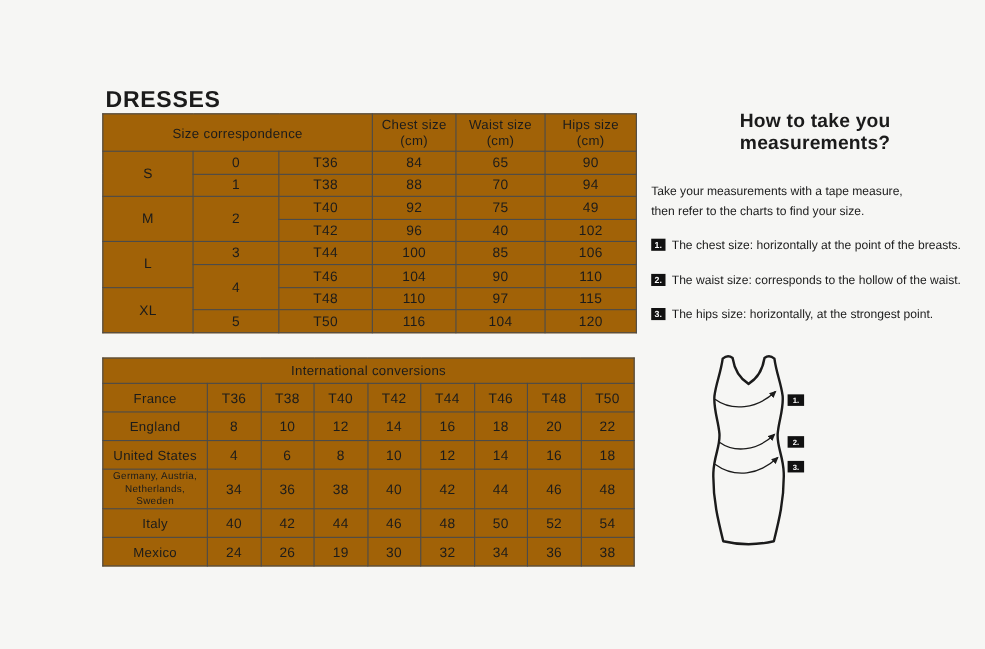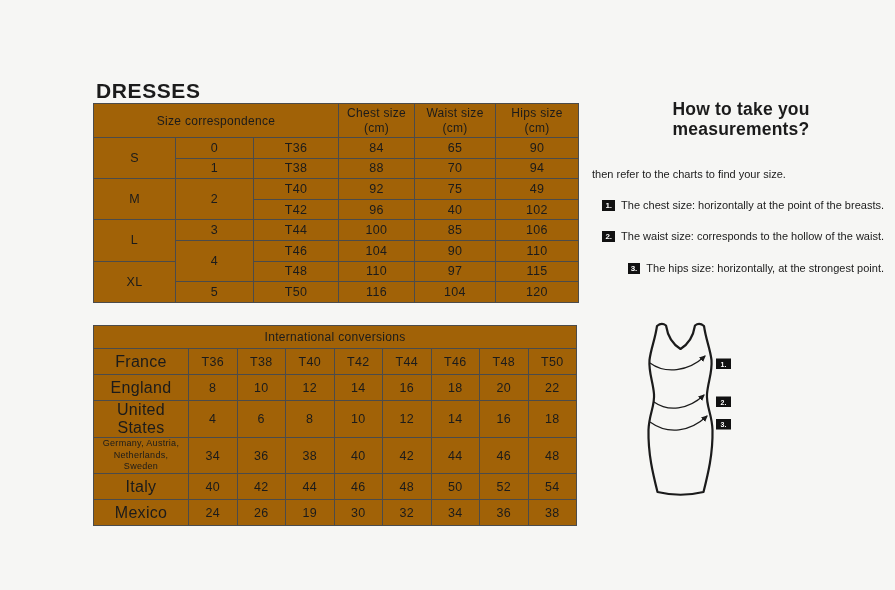--- a/index.html
+++ b/index.html
@@ -58,21 +58,21 @@
     left: 93px;
     top: 325px;
     width: 483px;
     padding-left: 28px;
   }
   .conv-table thead tr { height: 23px; }
   .conv-table tbody tr { height: 26px; }
   .conv-table tbody tr.tall { height: 28px; }
   .conv-table th { font-size: 12px; }
   .conv-table td { font-size: 12.5px; }
-  .conv-table td.country { font-size: 16px; }
+  .conv-table td.country { font-size: 12px; }
   .conv-table td.country.small {
     font-size: 9px;
     line-height: 1.3;
     padding: 0 8px;
   }
 
   
   .howto {
     position: absolute;
     left: 592px;
@@ -91,21 +91,20 @@
     margin: 26px 0 0 0;
     font-size: 11px;
     line-height: 1.65;
   }
   .howto .intro span { display: block; }
   .step {
     margin: 13px 0 0 0;
     font-size: 11px;
     line-height: 1.65;
     width: 292px;
-    text-align: right;
   }
   .step-badge {
     display: inline-block;
     background: #111111;
     color: #ffffff;
     font-size: 8px;
     font-weight: bold;
     line-height: 10px;
     padding: 1px 3px 0 3px;
     margin-right: 6px;
@@ -300,20 +299,21 @@
     </tr>
   </tbody>
 </table>
 
 <div class="howto">
   <h2>
     <span>How to take you</span><br>
     <span>measurements?</span>
   </h2>
   <p class="intro">
+    <span>Take your measurements with a tape measure,</span>
     <span>then refer to the charts to find your size.</span>
   </p>
   <p class="step">
     <span class="step-badge">1.</span><span>The chest size: horizontally at the point of the breasts.</span>
   </p>
   <p class="step">
     <span class="step-badge">2.</span><span>The waist size: corresponds to the hollow of the waist.</span>
   </p>
   <p class="step">
     <span class="step-badge">3.</span><span>The hips size: horizontally, at the strongest point.</span>

